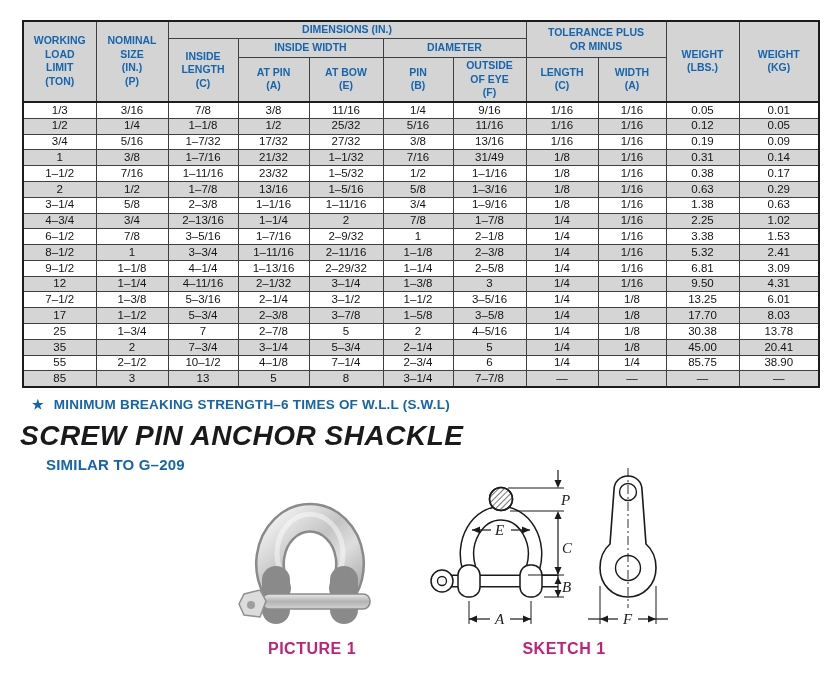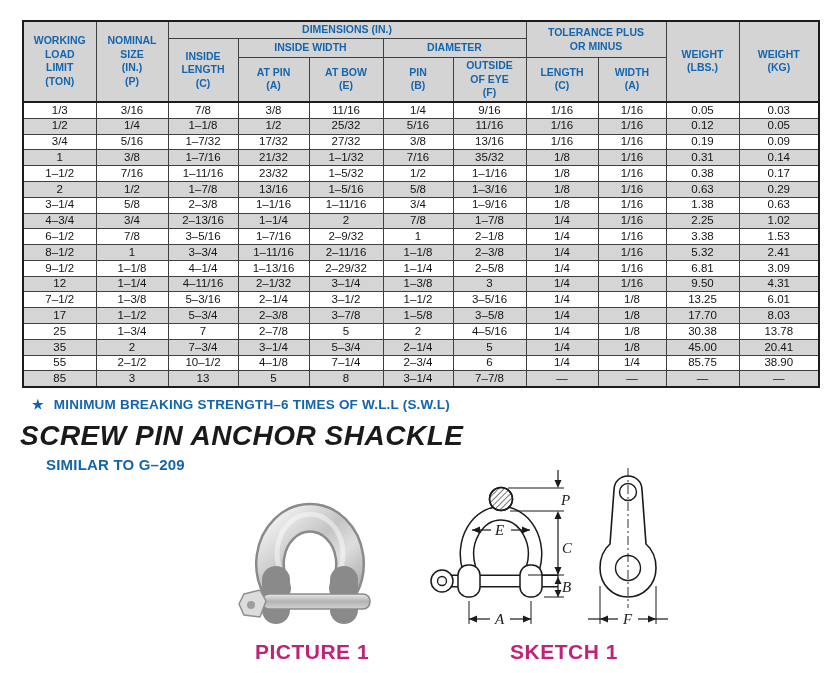--- a/index.html
+++ b/index.html
@@ -39,21 +39,21 @@
     font-style:italic;font-size:28px;letter-spacing:0.5px;
   }
   .subtitle{
     position:absolute;left:25px;top:456px;color:#1565ae;font-weight:bold;
     font-size:15px;letter-spacing:0.2px;margin-left:21px;
   }
   
   .photo-wrap{position:absolute;left:238px;top:468px;width:142px;height:170px;}
   .sketch-wrap{position:absolute;left:428px;top:468px;width:240px;height:168px;}
   .caption{
-    position:absolute;top:640px;color:#c02277;font-weight:bold;font-size:21px;
+    position:absolute;top:640px;color:#c02277;font-weight:bold;font-size:16px;
     letter-spacing:0.5px;width:160px;text-align:center;
   }
   .caption.picture{left:232px;}
   .caption.sketch{left:484px;}
   .sketch-label{font-family:"Liberation Serif",serif;font-style:italic;font-size:15px;fill:#1a1a1a;}
 </style>
 </head>
 <body>
 
 <table class="spec-table">
@@ -116,21 +116,21 @@
         <td>1/3</td>
         <td>3/16</td>
         <td>7/8</td>
         <td>3/8</td>
         <td>11/16</td>
         <td>1/4</td>
         <td>9/16</td>
         <td>1/16</td>
         <td>1/16</td>
         <td>0.05</td>
-        <td>0.03</td>
+        <td>0.01</td>
       </tr>
       <tr>
         <td>1/2</td>
         <td>1/4</td>
         <td>1–1/8</td>
         <td>1/2</td>
         <td>25/32</td>
         <td>5/16</td>
         <td>11/16</td>
         <td>1/16</td>
@@ -151,21 +151,21 @@
         <td>0.19</td>
         <td>0.09</td>
       </tr>
       <tr>
         <td>1</td>
         <td>3/8</td>
         <td>1–7/16</td>
         <td>21/32</td>
         <td>1–1/32</td>
         <td>7/16</td>
-        <td>35/32</td>
+        <td>31/49</td>
         <td>1/8</td>
         <td>1/16</td>
         <td>0.31</td>
         <td>0.14</td>
       </tr>
       <tr>
         <td>1–1/2</td>
         <td>7/16</td>
         <td>1–11/16</td>
         <td>23/32</td>

